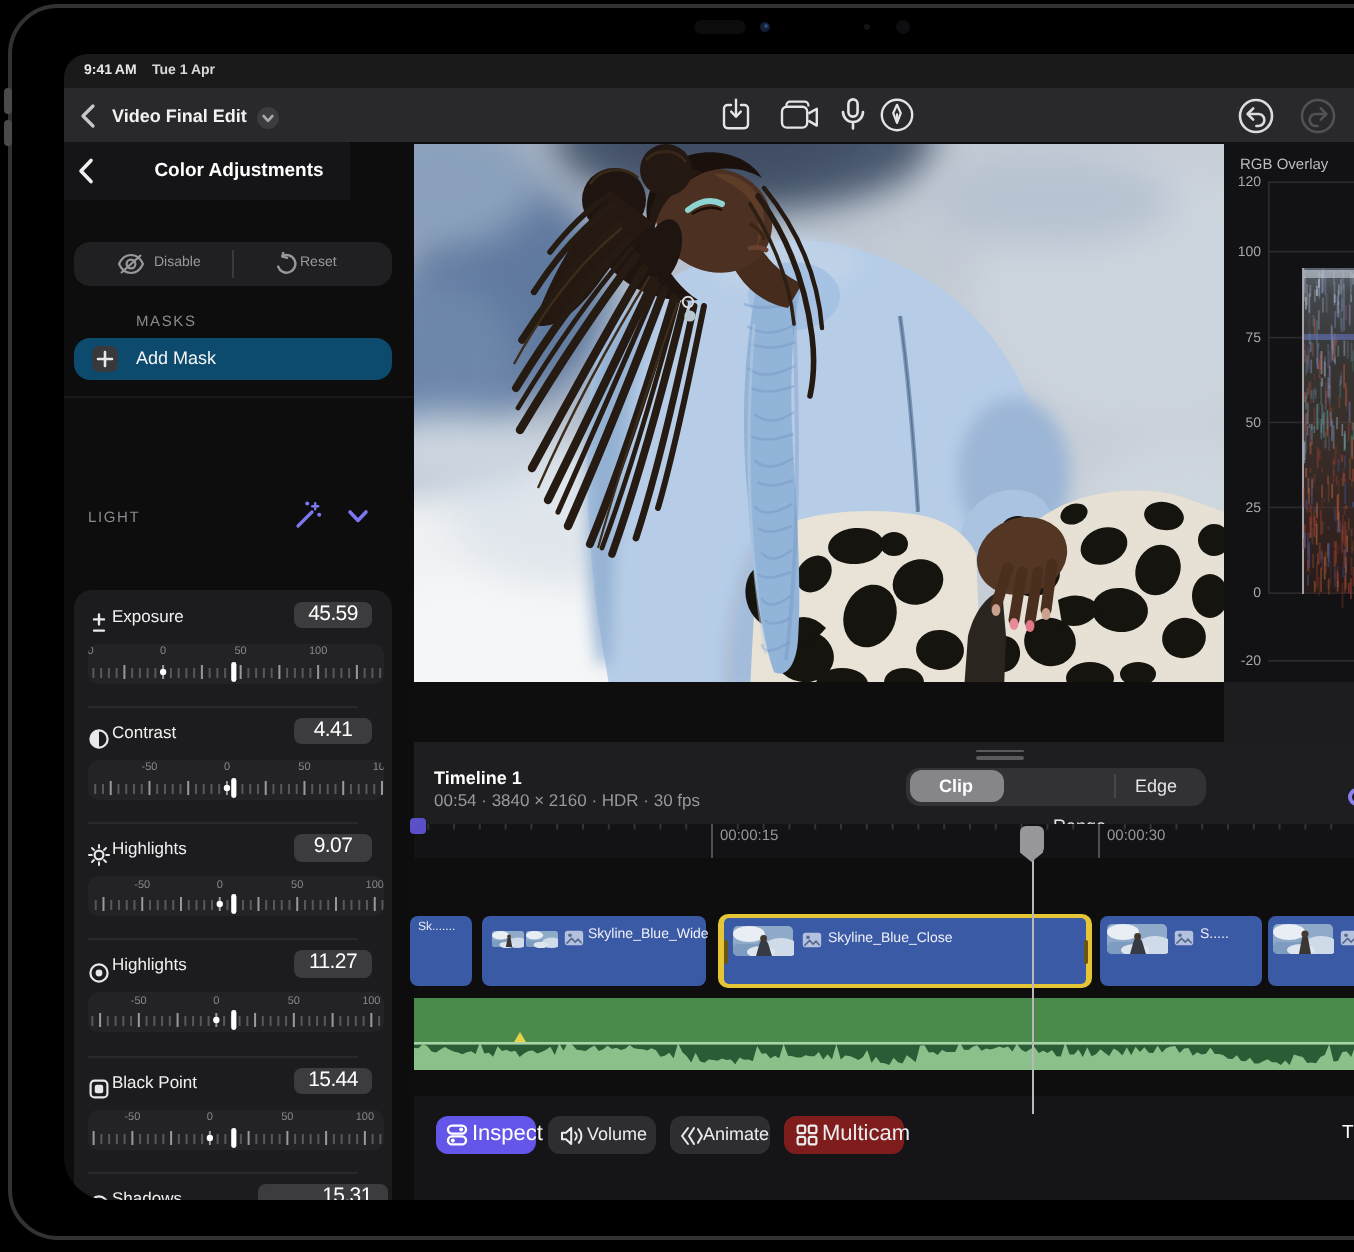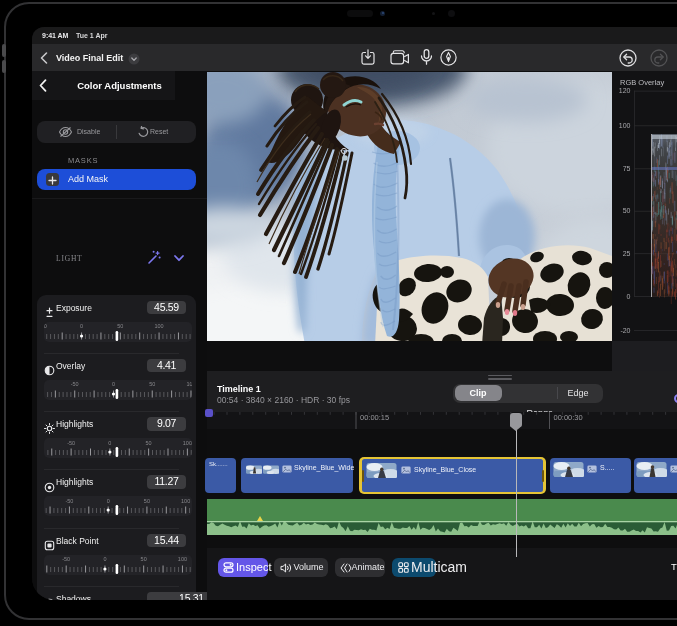--- a/index.html
+++ b/index.html
@@ -109,33 +109,33 @@
       <span class="abs" style="left:40px;top:7px;color:#9a9a9e;font-size:7px;">Disable</span>
       <svg class="abs" style="left:100px;top:5px;" width="12" height="12" viewBox="0 0 12 12">
         <path d="M4.1 2.1 a4.4 4.4 0 1 1 -2.0 5.2" stroke="#98989c" stroke-width="1.2" fill="none" stroke-linecap="round"></path>
         <path d="M4.6 -0.1 L4.3 2.3 L6.6 2.9" stroke="#98989c" stroke-width="1.2" fill="none" stroke-linecap="round" stroke-linejoin="round"></path>
       </svg>
       <span class="abs" style="left:113px;top:7px;color:#9a9a9e;font-size:7px;">Reset</span>
     </div>
 
     <div class="seclabel" style="left:12px;top:85px;margin-left:24px;">MASKS</div>
 
-    <div class="pillrow" style="top:98px;height:21px;background:#1d4ed8;">
+    <div class="pillrow" style="top:98px;height:21px;background:#0c4a6e;">
       <div class="abs" style="left:9px;top:4px;width:13px;height:13px;background:#39393d;border-radius:3.5px;">
         <svg width="13" height="13" viewBox="0 0 13 13">
             <path d="M6.5 3 v7 M3 6.5 h7" stroke="#e8e8ea" stroke-width="1.3" stroke-linecap="round"></path>
           </svg>
       </div>
       <span class="abs" style="left:31px;top:5px;color:#f5f5f5;font-size:9px;">Add Mask</span>
     </div>
 
     <div class="abs" style="left:0;top:127px;width:175px;height:1px;background:#19191b;"></div>
 
 
-    <div class="seclabel" style="left:24px;top:183px;font-family:Liberation Serif, serif;">LIGHT</div>
+    <div class="seclabel" style="left:12px;top:183px;">LIGHT</div>
     <svg class="abs" style="left:114px;top:179px;" width="16" height="16" viewBox="0 0 16 16">
       <path d="M3 13 L10 6" stroke="#7d78f0" stroke-width="1.6" stroke-linecap="round"></path>
       <path d="M11.6 1.6 v3 M10.1 3.1 h3" stroke="#7d78f0" stroke-width="1.2" stroke-linecap="round"></path>
       <circle cx="13.6" cy="7.4" r="1" fill="#7d78f0"></circle>
       <circle cx="7.6" cy="1.8" r="1" fill="#7d78f0"></circle>
     </svg>
     <svg class="abs" style="left:141px;top:182px;" width="12" height="10" viewBox="0 0 12 10">
       <path d="M2 3 L6 7.2 L10 3" stroke="#7d78f0" stroke-width="1.8" fill="none" stroke-linecap="round" stroke-linejoin="round"></path>
     </svg>
 
@@ -194,21 +194,21 @@
               <rect x="71.6" y="9" width="2.6" height="10" rx="1.2" fill="#fff"></rect>
             </svg>
           </div>
         </div>
         <div class="abs" style="left:0;top:58.3px;width:159px;height:58.3px;">
           <div class="sep" style="left:7px;top:0;"></div>
           <div class="abs" style="left:6px;top:8px;width:12px;text-align:center;"><svg width="11" height="11" viewBox="0 0 11 11" style="vertical-align:middle;">
               <circle cx="5.5" cy="5.5" r="4.3" stroke="#e8e8ea" stroke-width="1.1" fill="none"></circle>
               <path d="M5.5 1.2 a4.3 4.3 0 0 0 0 8.6 Z" fill="#e8e8ea"></path>
             </svg></div>
-          <div class="abs slider-label" style="left:19px;top:8px;">Overlay</div>
+          <div class="abs slider-label" style="left:19px;top:8px;">Contrast</div>
           <div class="valbox" style="left:110px;top:6px;width:39px;height:13.5px;line-height:13.5px;">4.41</div>
           <div class="ruler" style="top:27px;left:7px;width:148px;">
             <div class="abs" style="left:20.732250000000008px;top:1.5px;width:20px;text-align:center;color:#87878b;font-size:5.5px;">-50</div>
             <div class="abs" style="left:59.48225000000001px;top:1.5px;width:20px;text-align:center;color:#87878b;font-size:5.5px;">0</div>
             <div class="abs" style="left:98.23225000000001px;top:1.5px;width:20px;text-align:center;color:#87878b;font-size:5.5px;">50</div>
             <div class="abs" style="left:136.98225000000002px;top:1.5px;width:20px;text-align:center;color:#87878b;font-size:5.5px;">100</div>
             <div class="abs" style="left:-18.017749999999992px;top:1.5px;width:20px;text-align:center;color:#87878b;font-size:5.5px;">-100</div>
             <svg class="abs" style="left:0;top:0;" width="148" height="20" viewBox="0 0 148 20">
               <rect x="3.1072500000000076" y="12" width="1" height="5" fill="#58585c"></rect>
               <rect x="6.982250000000008" y="12" width="1" height="5" fill="#58585c"></rect>
@@ -433,21 +433,21 @@
             </svg>
           </div>
         </div>
         <div class="abs" style="left:0;top:291.5px;width:159px;height:58.3px;">
           <div class="sep" style="left:7px;top:0;"></div>
           <div class="abs" style="left:6px;top:8px;width:12px;text-align:center;"><svg width="11" height="11" viewBox="0 0 11 11" style="vertical-align:middle;">
               <circle cx="5.5" cy="5.5" r="4.3" stroke="#e8e8ea" stroke-width="1.1" fill="none"></circle>
               <circle cx="5.5" cy="5.5" r="2" stroke="#e8e8ea" stroke-width="1" fill="none" stroke-dasharray="1.2 1.2"></circle>
             </svg></div>
           <div class="abs slider-label" style="left:19px;top:8px;">Shadows</div>
-          <div class="valbox" style="left:110px;top:6px;width:41px;height:13.5px;line-height:13.5px;padding-left:24px;">15.31</div>
+          <div class="valbox" style="left:92px;top:6px;width:41px;height:13.5px;line-height:13.5px;padding-left:24px;">15.31</div>
           <div class="ruler" style="top:27px;left:7px;width:148px;">
             <div class="abs" style="left:12.284750000000003px;top:1.5px;width:20px;text-align:center;color:#87878b;font-size:5.5px;">-50</div>
             <div class="abs" style="left:51.03475px;top:1.5px;width:20px;text-align:center;color:#87878b;font-size:5.5px;">0</div>
             <div class="abs" style="left:89.78475px;top:1.5px;width:20px;text-align:center;color:#87878b;font-size:5.5px;">50</div>
             <div class="abs" style="left:128.53475px;top:1.5px;width:20px;text-align:center;color:#87878b;font-size:5.5px;">100</div>
             <svg class="abs" style="left:0;top:0;" width="148" height="20" viewBox="0 0 148 20">
               <rect x="2.4097500000000025" y="10.5" width="1" height="7" fill="#9a9a9e"></rect>
               <rect x="6.2847500000000025" y="12" width="1" height="5" fill="#58585c"></rect>
               <rect x="10.159750000000003" y="12" width="1" height="5" fill="#58585c"></rect>
               <rect x="14.034750000000003" y="12" width="1" height="5" fill="#58585c"></rect>
@@ -1146,21 +1146,21 @@
       </svg>
       <span class="abs" style="left:20px;line-height:18.5px;">Volume</span>
     </div>
     <div class="abs" style="left:127.5px;top:10px;width:50px;height:18.5px;background:#2e2e31;border-radius:6px;color:#ececee;font-size:9px;">
       <svg class="abs" style="left:5px;top:4.5px;" width="12" height="10" viewBox="0 0 12 10">
         <path d="M4 1 L1 5 L4 9 M7 1 L4.5 5 L7 9" fill="none" stroke="#ececee" stroke-width="1" stroke-linecap="round" stroke-linejoin="round"></path>
         <path d="M9 1.6 L11 5 L9 8.4" fill="none" stroke="#ececee" stroke-width="1" stroke-linecap="round" stroke-linejoin="round"></path>
       </svg>
       <span class="abs" style="left:17px;line-height:18.5px;">Animate</span>
     </div>
-    <div class="abs" style="left:185px;top:10px;width:44px;height:18.5px;background:#0c4a6e;border-radius:6px;color:#ececee;font-size:14px;">
+    <div class="abs" style="left:185px;top:10px;width:60px;height:18.5px;background:#7f1d1d;border-radius:6px;color:#ececee;font-size:11px;">
       <svg class="abs" style="left:6px;top:4px;" width="11" height="11" viewBox="0 0 11 11">
         <rect x="0.8" y="0.8" width="3.8" height="3.8" rx="1" fill="none" stroke="#ececee" stroke-width="1.1"></rect>
         <rect x="6.4" y="0.8" width="3.8" height="3.8" rx="1" fill="none" stroke="#ececee" stroke-width="1.1"></rect>
         <rect x="0.8" y="6.4" width="3.8" height="3.8" rx="1" fill="none" stroke="#ececee" stroke-width="1.1"></rect>
         <rect x="6.4" y="6.4" width="3.8" height="3.8" rx="1" fill="none" stroke="#ececee" stroke-width="1.1"></rect>
       </svg>
       <span class="abs" style="left:19px;line-height:18.5px;">Multicam</span>
     </div>
     <div class="abs" style="left:464px;top:13px;color:#fff;font-size:9.5px;">Tr</div>
   </div>

